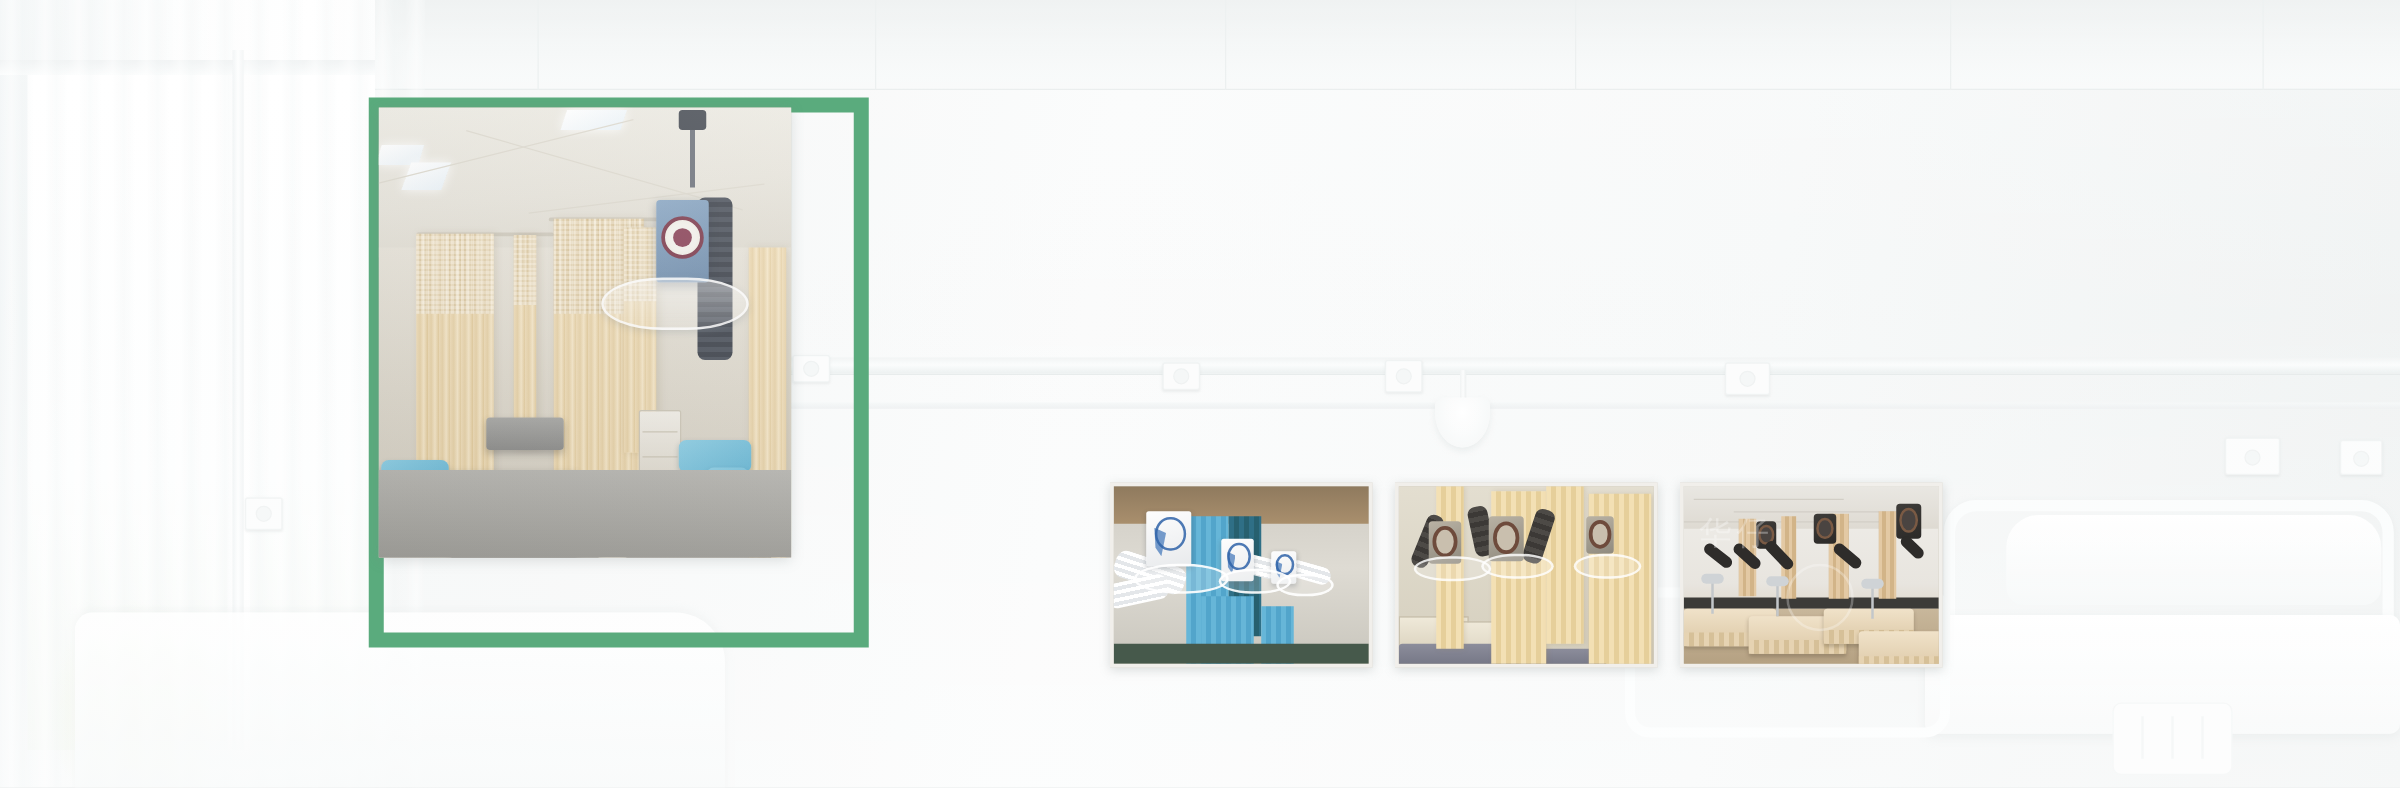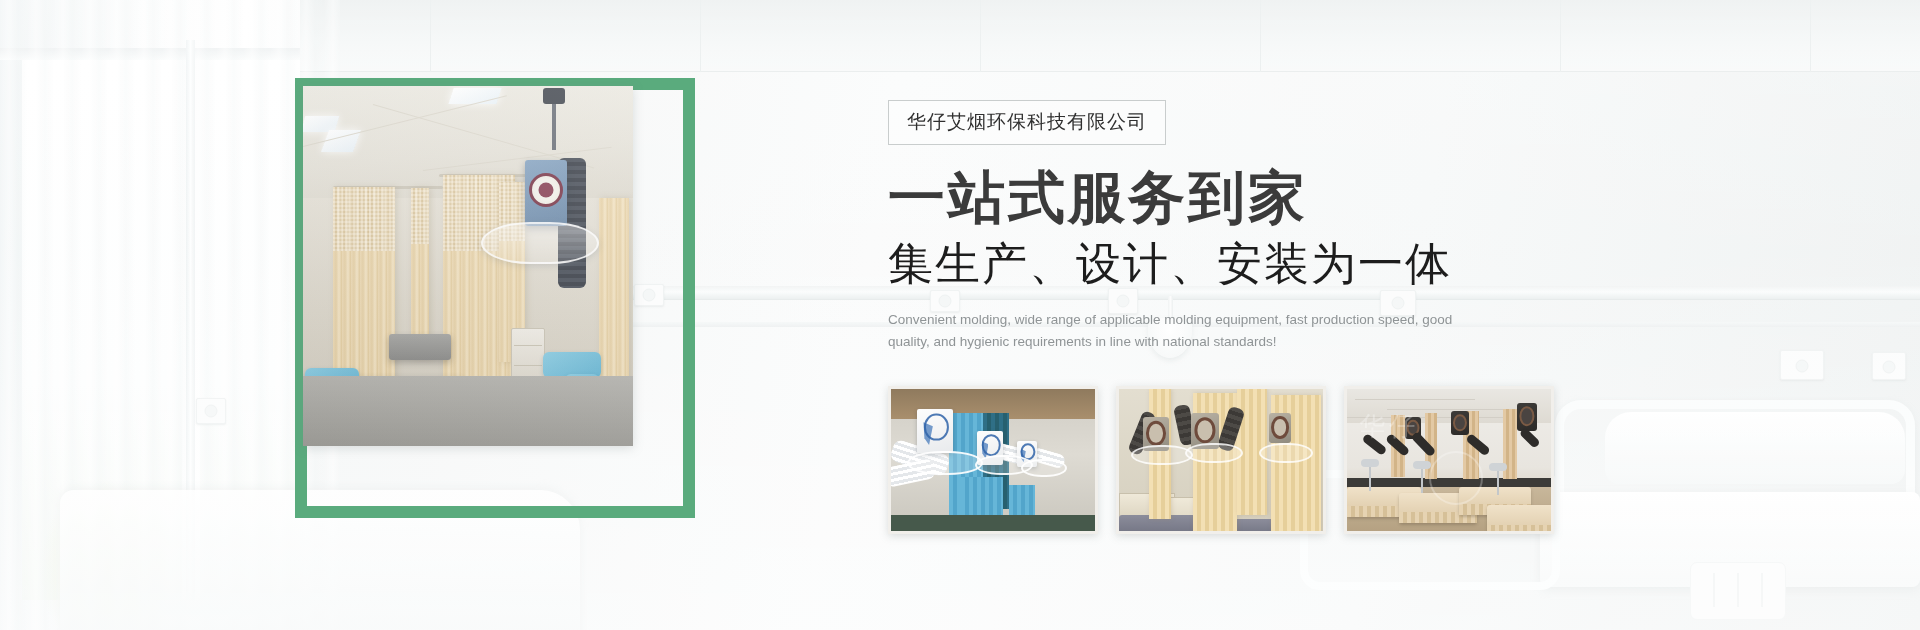--- a/index.html
+++ b/index.html
@@ -414,26 +414,20 @@
           <div class="sheet"></div>
         </div>
         <div class="sc-bed" style="left:86px;top:248px;width:62px;height:26px;"></div>
 
         <div class="sc-floor"></div>
         <div class="sc-shade"></div>
       </div>
     </div>
   </div>
 
-  <div class="content">
-    <div class="name-badge">华仔艾烟环保科技有限公司</div>
-    <div class="headline">一站式服务到家</div>
-    <div class="subheadline">集生产、设计、安装为一体</div>
-    <div class="desc">Convenient molding, wide range of applicable molding equipment, fast production speed, good quality, and hygienic requirements in line with national standards!</div>
-  </div>
 
   <div class="thumbs">
 
     <div class="thumb">
       <div class="t-scene">
         <div class="t1-wall"></div>
         <div class="t1-ceil"></div>
         <div class="t1-cur" style="left:58px;top:24px;width:34px;height:118px;"></div>
         <div class="t1-cur dark" style="left:92px;top:24px;width:26px;height:96px;"></div>
         <div class="t1-cur" style="left:70px;top:88px;width:42px;height:56px;"></div>

